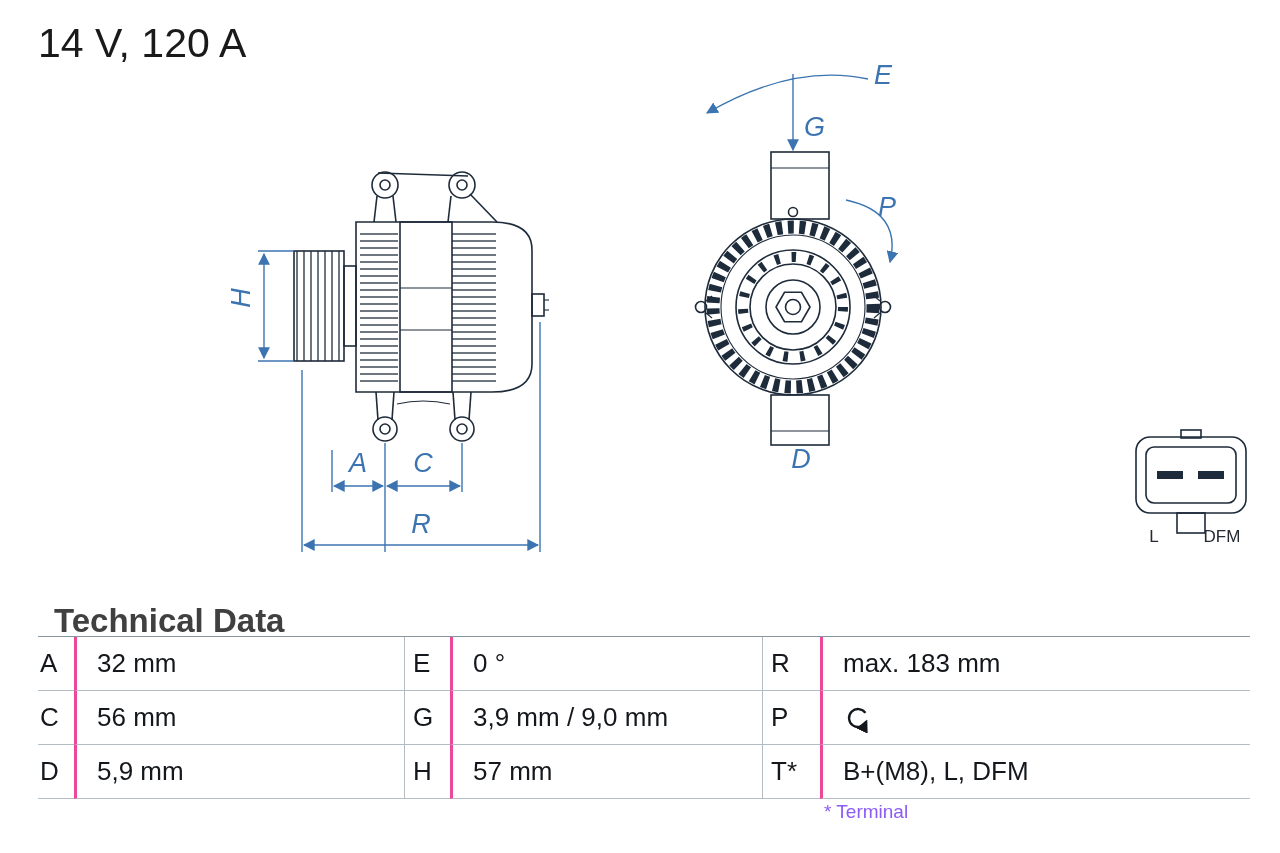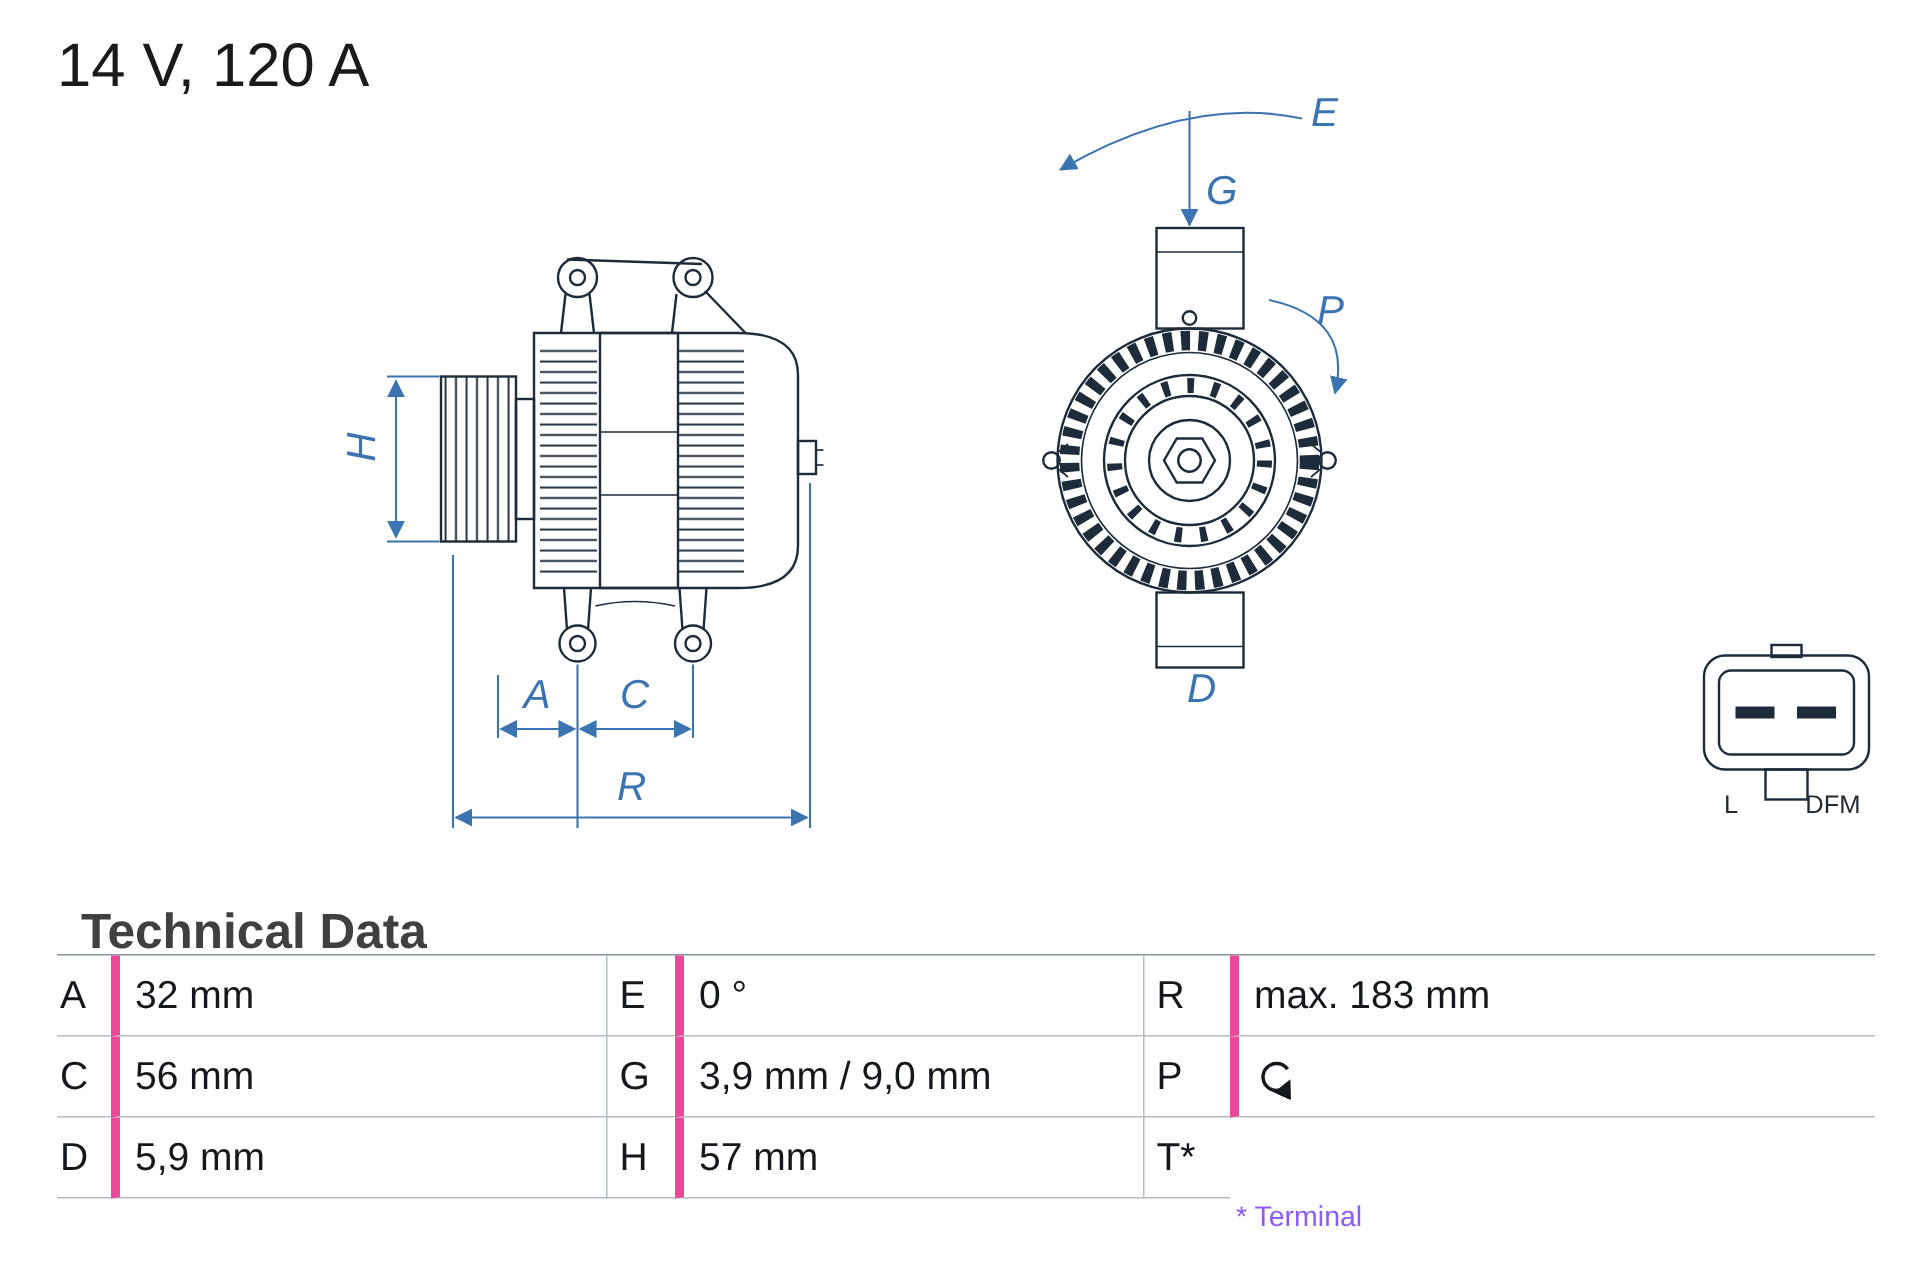--- a/index.html
+++ b/index.html
@@ -16,21 +16,21 @@
   .dthin{stroke:#1e2b3a;fill:none;stroke-width:1.1;}
   .b{stroke:#3b74b0;fill:none;stroke-width:1.4;}
   .tech-heading{position:absolute;left:38px;top:586px;margin:16px;font-size:33px;font-weight:700;color:#404040;}
   .ttable{
     position:absolute;left:38px;top:636px;width:1212px;
     display:grid;grid-template-columns:36px 330px 46px 312px 58px 1fr;
     border-top:1px solid #8a949e;
   }
   .cell{height:53px;display:flex;align-items:center;border-bottom:1px solid #b4bcc4;font-size:26px;}
   .k{padding-left:2px;}
-  .v{padding-left:10px;border-left:6px solid #ec4899;}
+  .v{padding-left:20px;border-left:3px solid #ec4899;}
   .k.mid{border-left:1px solid #b4bcc4;padding-left:8px;}
   .footnote{position:absolute;left:824px;top:801px;font-size:19px;color:#8b5cf6;}
 </style>
 </head>
 <body>
 
 <div class="title">14 V, 120 A</div>
 
 <svg id="drawing" width="1280" height="575" viewBox="0 0 1280 575">
   <defs>
@@ -190,15 +190,16 @@
       </defs>
       <path d="M 22.4 9.8 A 9 9 0 1 0 23.2 18.8" fill="none" stroke="#14181c" stroke-width="2.3" marker-end="url(#rarr)"></path>
     </svg>
   </div>
 
   <div class="cell k">D</div>
   <div class="cell v">5,9 mm</div>
   <div class="cell k mid">H</div>
   <div class="cell v">57 mm</div>
   <div class="cell k mid">T*</div>
+  <div class="cell v">B+(M8), L, DFM</div>
 </div>
 
 <div class="footnote">* Terminal</div>
 
 </body></html>

